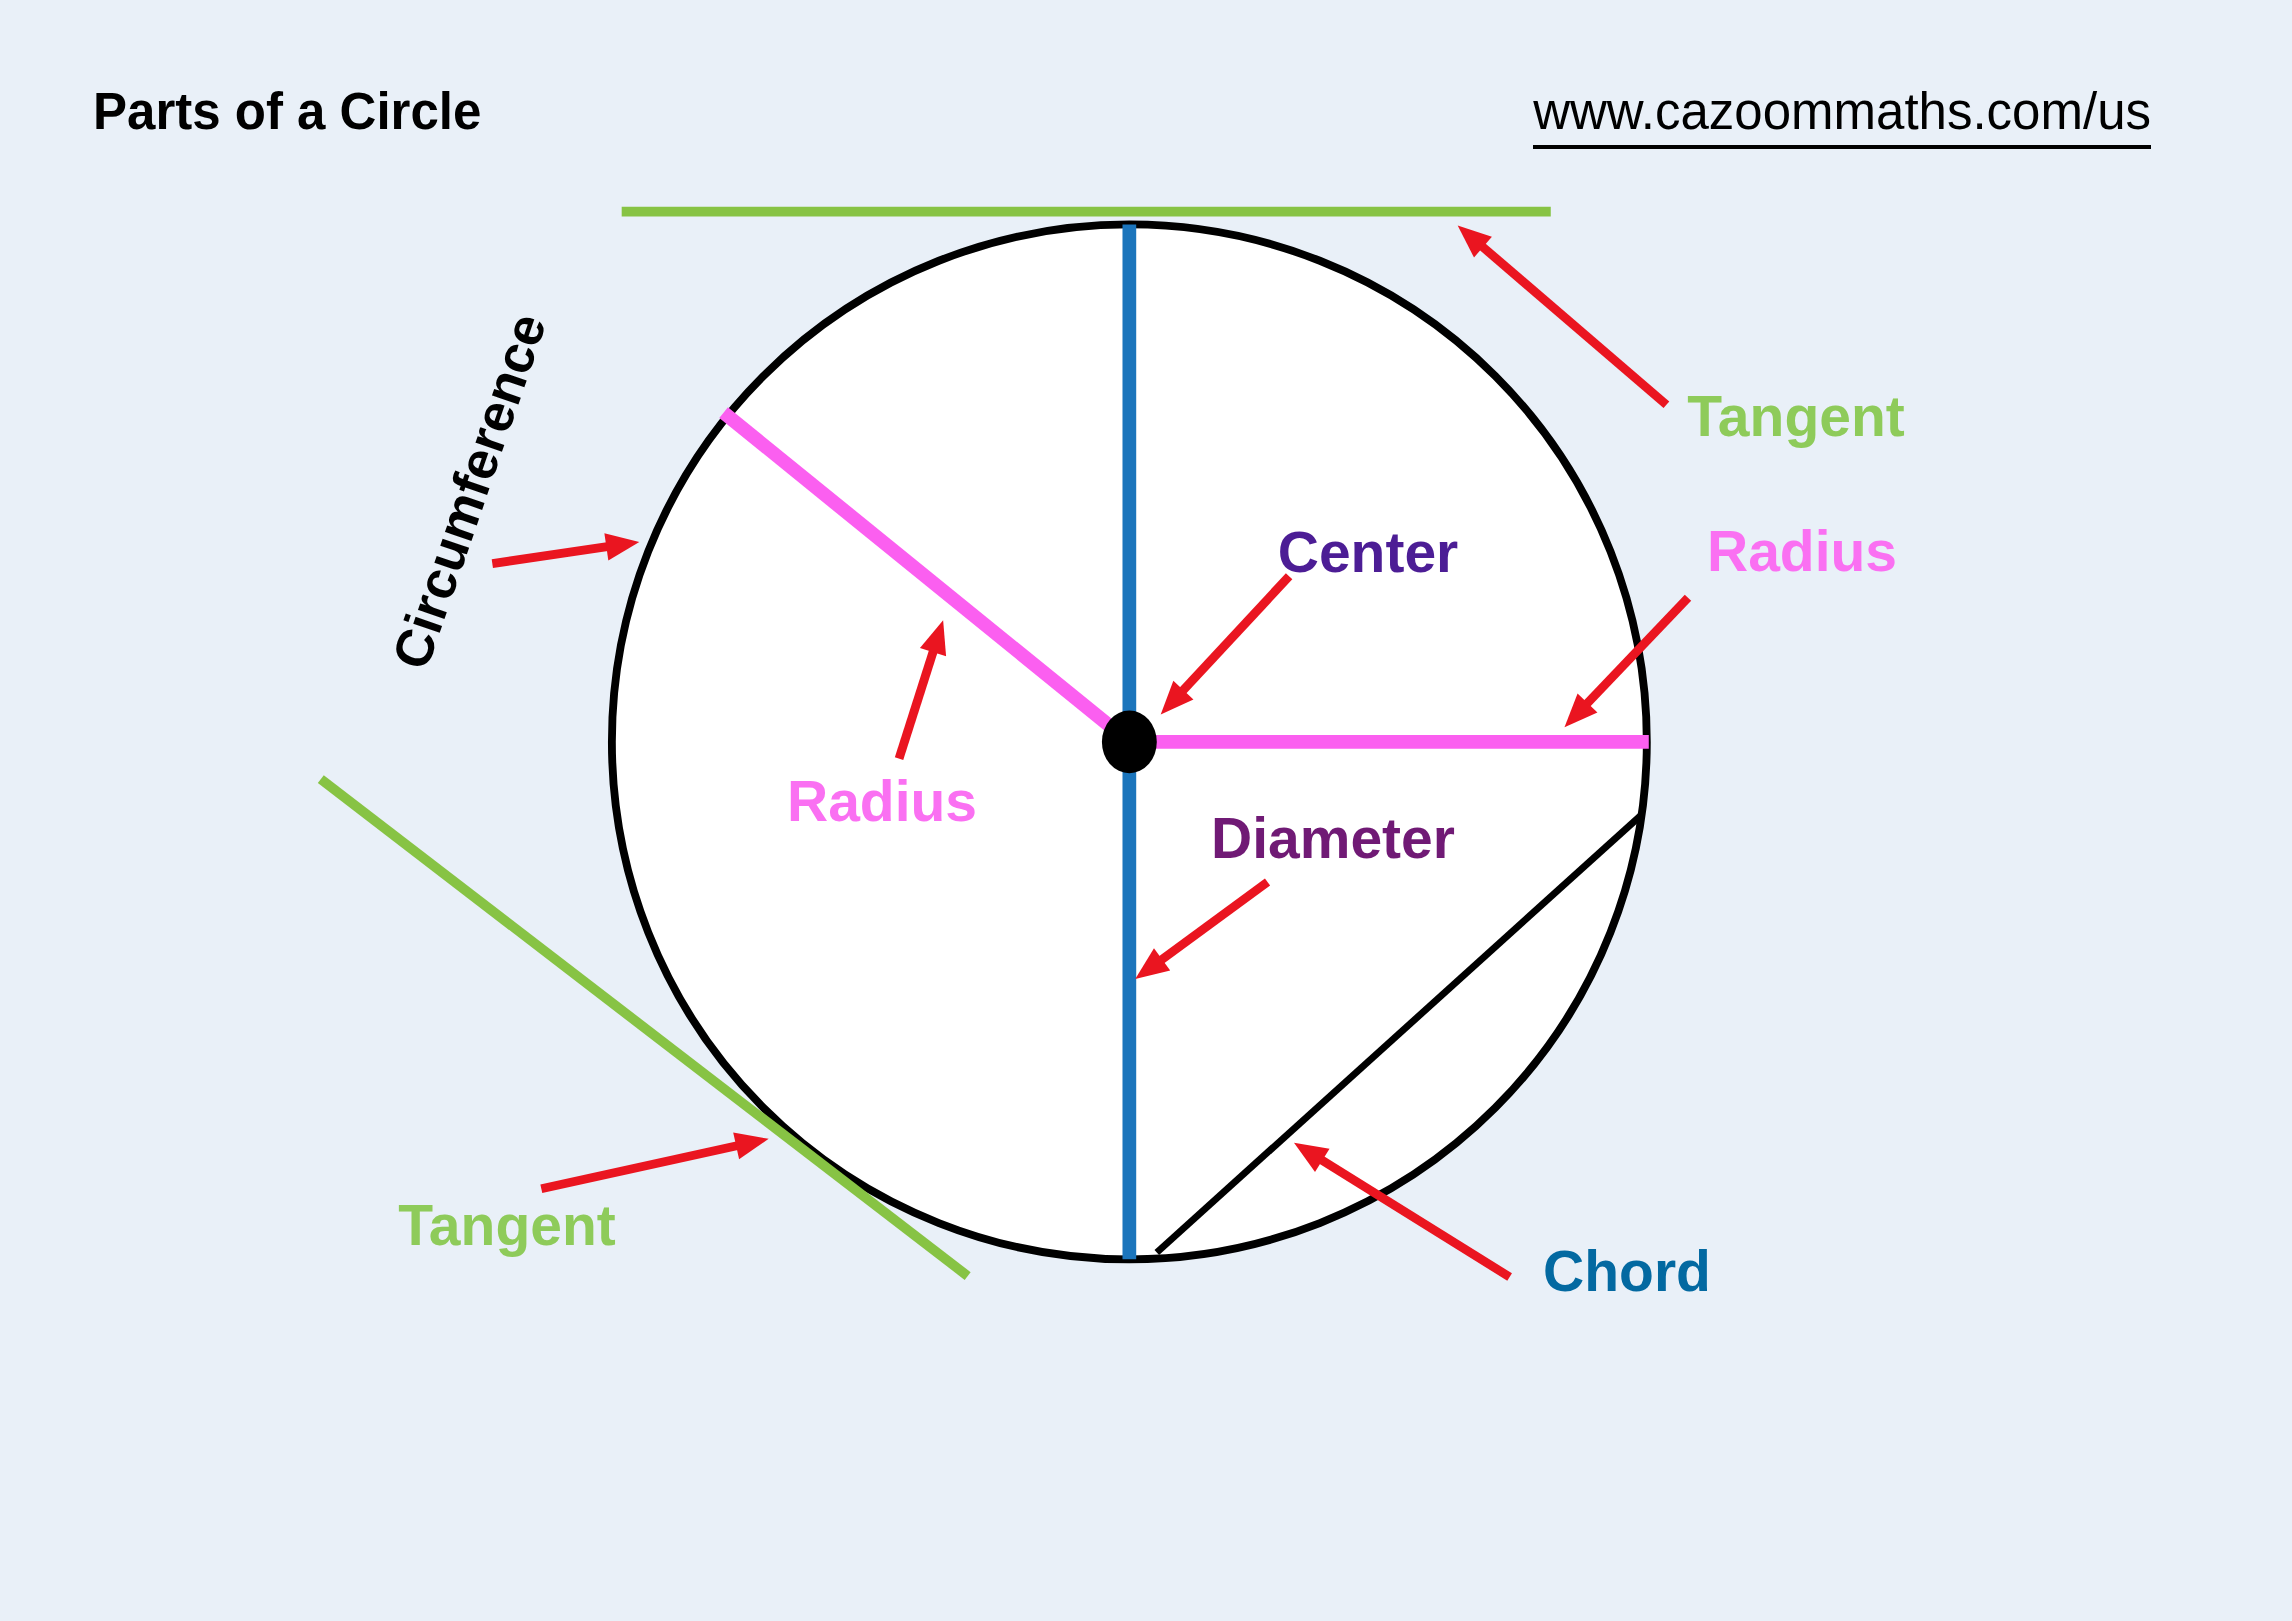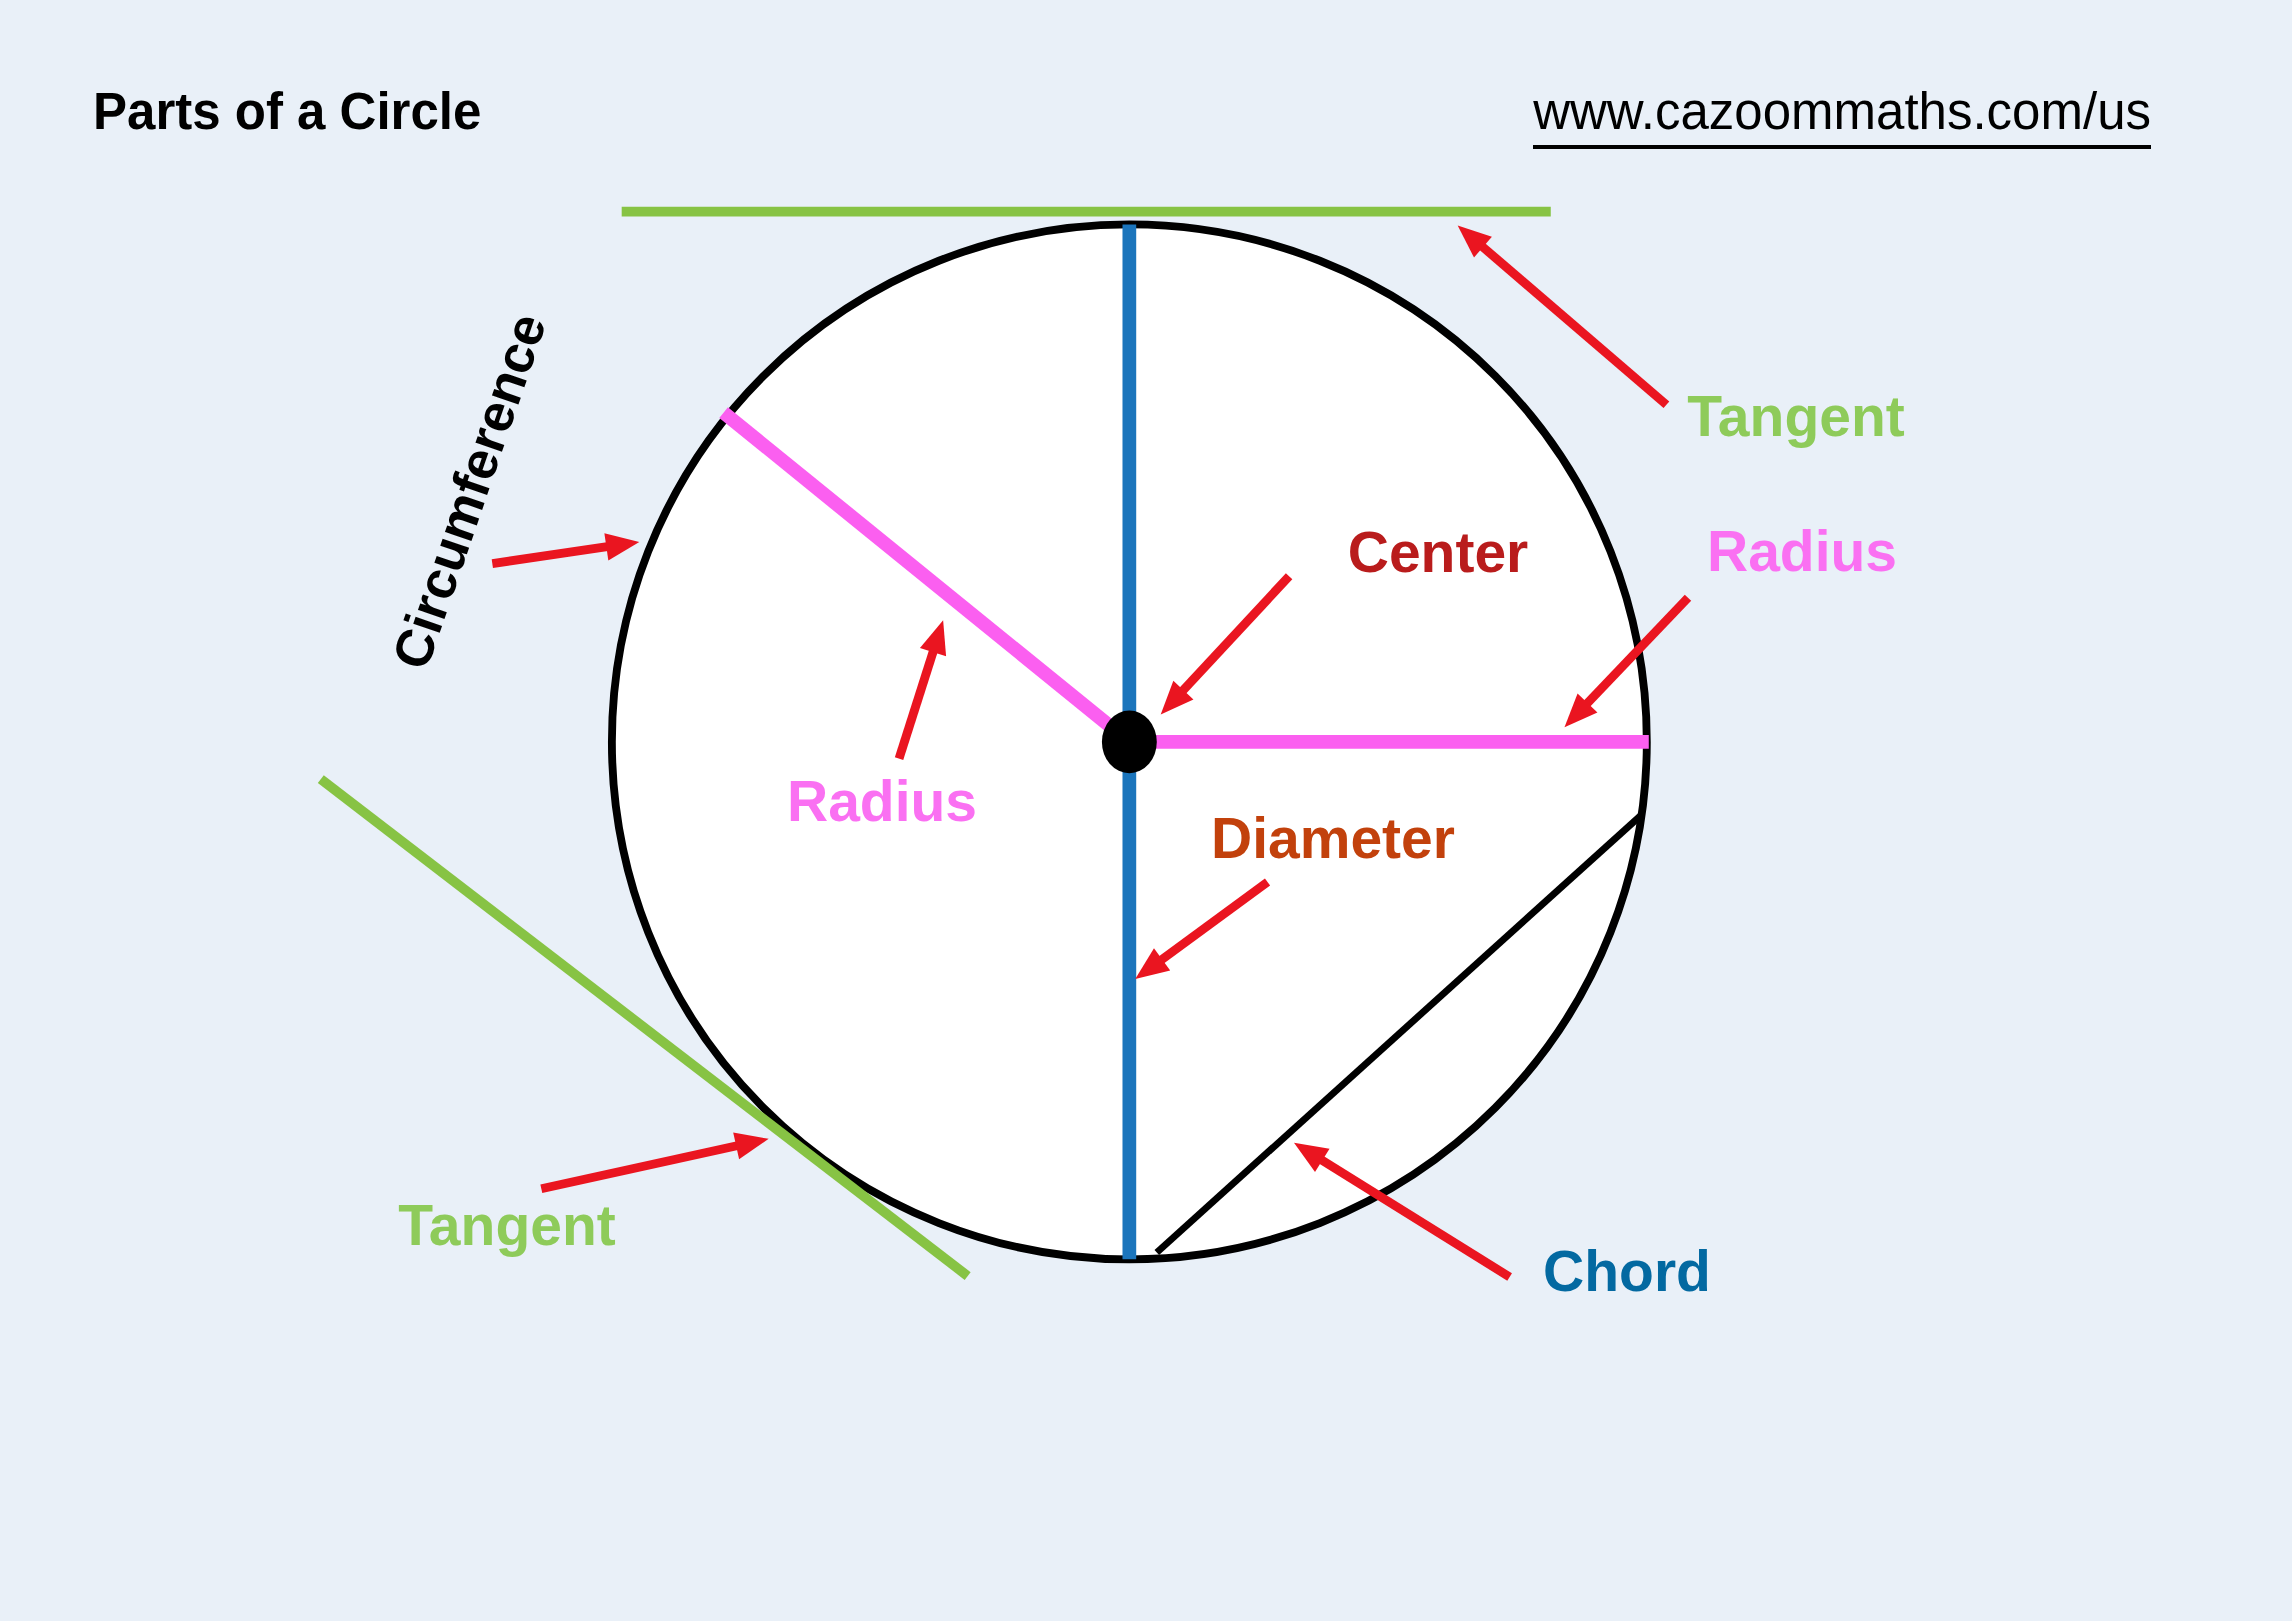--- a/index.html
+++ b/index.html
@@ -83,20 +83,20 @@
       <polygon points="784,1162 753.7987033995371,1182.9733565184704 747.7870709008666,1155.6263224068719" fill="#ea1520"></polygon>
     </svg>
 
   <div class="page-title">Parts of a Circle</div>
 
   <div class="site-link">www.cazoommaths.com/us</div>
 
   <div class="diagram-label" style="left: 469px; top: 491px; font-size: 53px; color: rgb(0, 0, 0); transform: translate(-50%, -50%) rotate(-71deg);">Circumference</div>
   <div class="diagram-label" style="left: 1796px; top: 416px; font-size: 57px; color: rgb(142, 203, 90); transform: translate(-50%, -50%) rotate(0deg);">Tangent</div>
   <div class="diagram-label" style="left: 1802px; top: 551px; font-size: 57px; color: rgb(250, 112, 242); transform: translate(-50%, -50%) rotate(0deg);">Radius</div>
-  <div class="diagram-label" style="left: 1438px; top: 552px; font-size: 57px; color: #b91c1c; transform: translate(-50%, -50%) rotate(0deg);">Center</div>
+  <div class="diagram-label" style="left: 1368px; top: 552px; font-size: 57px; color: #4c1d95; transform: translate(-50%, -50%) rotate(0deg);">Center</div>
   <div class="diagram-label" style="left: 882px; top: 801px; font-size: 57px; color: rgb(250, 112, 242); transform: translate(-50%, -50%) rotate(0deg);">Radius</div>
-  <div class="diagram-label" style="left: 1333px; top: 838px; font-size: 57px; color: #c2410c; transform: translate(-50%, -50%) rotate(0deg);">Diameter</div>
+  <div class="diagram-label" style="left: 1333px; top: 838px; font-size: 57px; color: #701a75; transform: translate(-50%, -50%) rotate(0deg);">Diameter</div>
   <div class="diagram-label" style="left: 507px; top: 1225px; font-size: 57px; color: rgb(142, 203, 90); transform: translate(-50%, -50%) rotate(0deg);">Tangent</div>
   <div class="diagram-label" style="left: 1627px; top: 1271px; font-size: 57px; color: #0369a1; transform: translate(-50%, -50%) rotate(0deg);">Chord</div>
 
 </div>
 
 
 </body></html>

